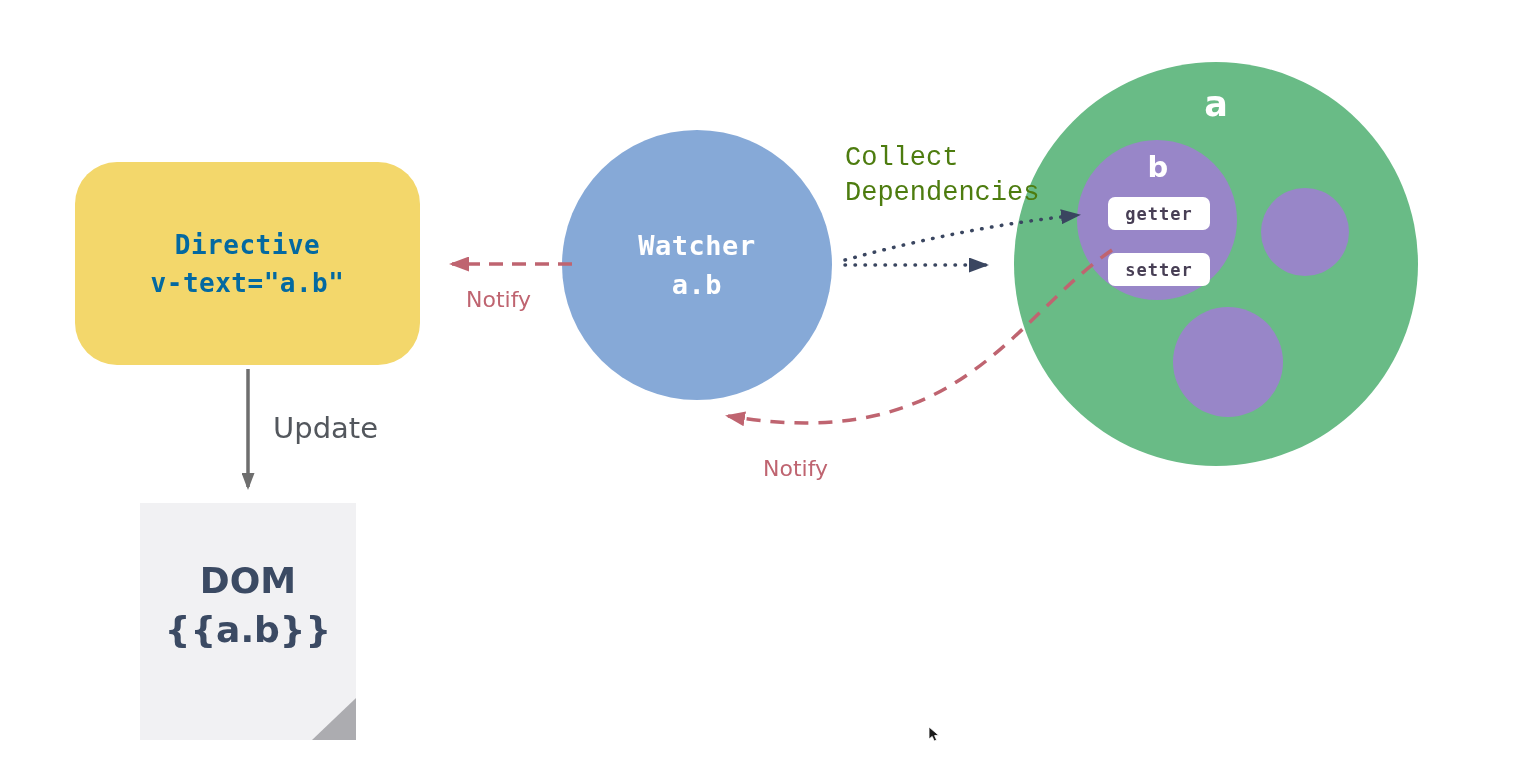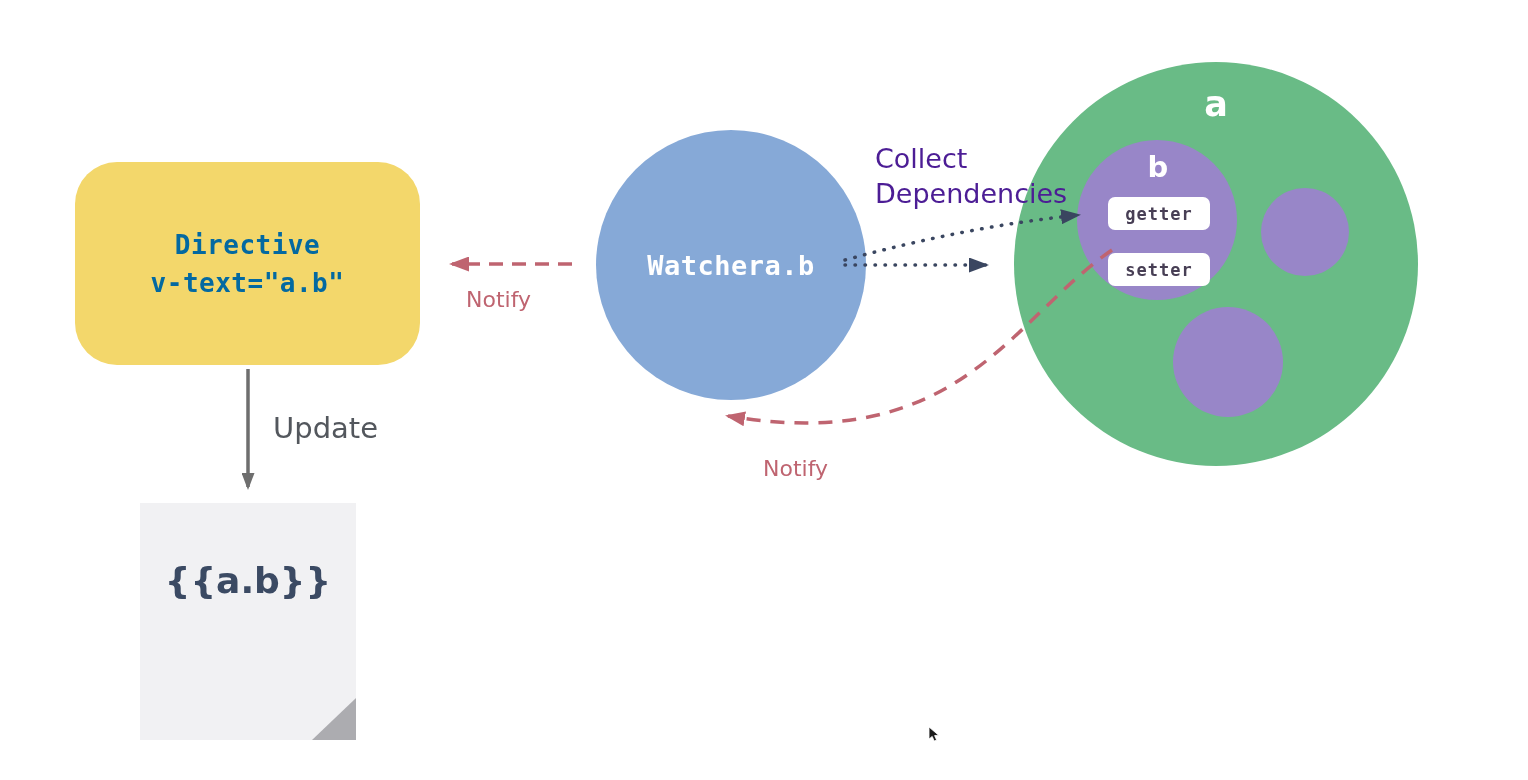--- a/index.html
+++ b/index.html
@@ -30,24 +30,24 @@
     font-weight: bold;
     font-size: 26px;
     line-height: 38px;
     color: #0369a1;
     letter-spacing: 0.5px;
     white-space: nowrap;
   }
 
   
   .watcher-circle {
-    left: 596px; top: 130px; width: 270px; height: 270px;
+    left: 562px; top: 130px; width: 270px; height: 270px;
     background: #86a9d7;
     border-radius: 50%;
-    display: flex; flex-direction: row;
+    display: flex; flex-direction: column;
     align-items: center; justify-content: center;
     z-index: 2;
   }
   .watcher-circle .code-line {
     font-family: "DejaVu Sans Mono", "Liberation Mono", monospace;
     font-weight: bold;
     font-size: 27px;
     line-height: 39px;
     color: #ffffff;
     letter-spacing: 0.5px;
@@ -98,23 +98,24 @@
   .getter-box { top: 197px; }
   .setter-box { top: 239px; margin-top: 14px; }
   .accessor-box span {
     font-family: "DejaVu Sans Mono", "Liberation Mono", monospace;
     font-weight: bold; font-size: 17px; color: #483f55;
     letter-spacing: 1px;
   }
 
   
   .collect-label {
-    left: 875px; top: 141px;
-    font-size: 27px; line-height: 35px; color: #4c1d95;
-    z-index: 3;
+    left: 845px; top: 141px;
+    font-size: 27px; line-height: 35px; color: #4d7c0f;
+    z-index: 3;
+    font-family: Liberation Mono, monospace;
   }
   .notify-label { font-size: 22px; color: #bf6470; z-index: 3; }
   .notify-label-left { left: 466px; top: 287px; }
   .notify-label-bottom { left: 763px; top: 456px; }
   .update-label { left: 273px; top: 411px; font-size: 29px; color: #53575d; z-index: 3; }
 
   
   .dom-document {
     left: 140px; top: 503px; width: 216px; height: 237px;
     background: #f1f1f3;
@@ -208,20 +209,21 @@
 
   <div class="abs notify-label notify-label-left">Notify</div>
 
   <div class="abs notify-label notify-label-bottom">Notify</div>
 
   <div class="abs update-label">Update</div>
 
   <div class="abs dom-document"></div>
   <div class="abs dom-fold"></div>
   <div class="abs dom-text">
+    <div>DOM</div>
     <div>{{a.b}}</div>
   </div>
 
   <svg class="abs mouse-cursor" width="14" height="18" viewBox="0 0 14 18">
     <path d="M1 1 L1 13 L4.2 10.4 L6.2 15 L8.6 14 L6.6 9.6 L10.6 9.2 Z" fill="#1a1a1a" stroke="#ffffff" stroke-width="0.8"></path>
   </svg>
 
 </div>
 
 </body></html>

